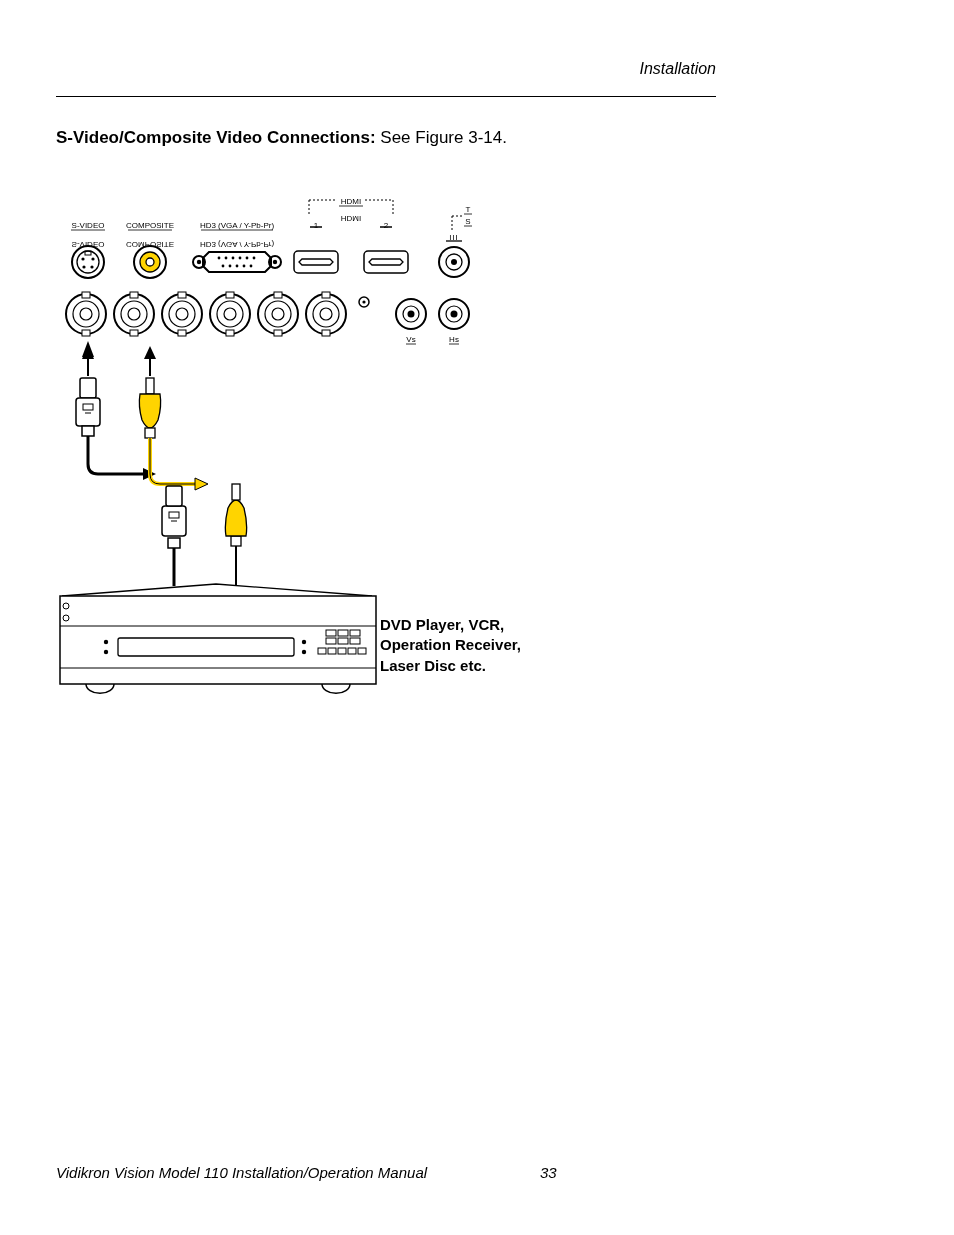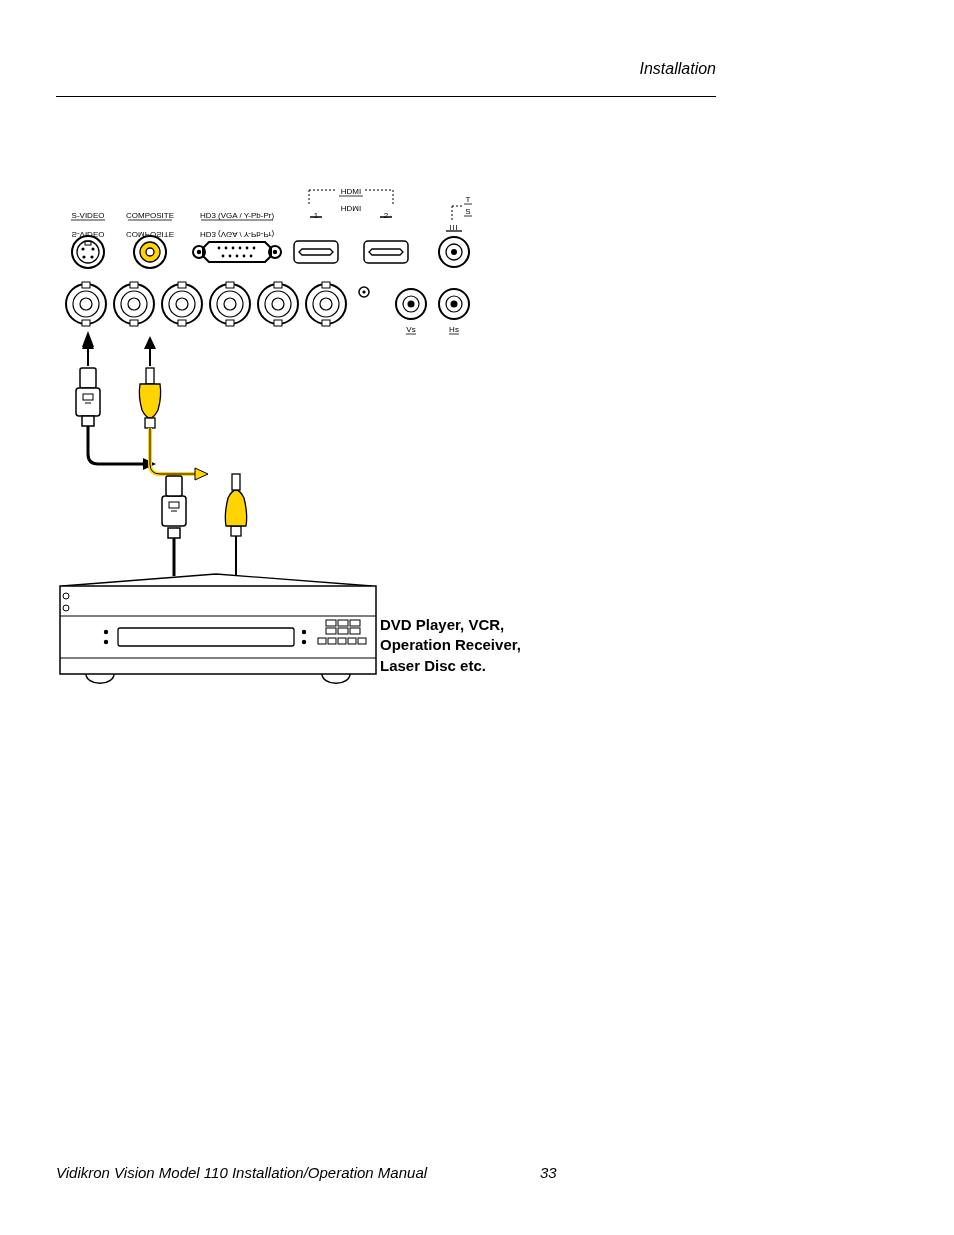--- a/index.html
+++ b/index.html
@@ -36,21 +36,21 @@
   }
   .heading-line {
     position: absolute;
     top: 128px;
     left: 56px;
     font-size: 17px;
   }
   .heading-line .bold { font-weight: 700; }
   .diagram-wrap {
     position: absolute;
-    top: 176px;
+    top: 186px;
     left: 56px;
     width: 500px;
     height: 570px;
   }
   .diagram-wrap svg {
     width: 100%;
     height: 100%;
   }
   .device-label {
     position: absolute;
@@ -90,20 +90,23 @@
   }
 </style>
 </head>
 <body>
 
 <div class="page">
 
   <div class="header-label">Installation</div>
   <div class="header-rule"></div>
 
+  <div class="heading-line">
+    <span class="bold">S-Video/Composite Video Connections: </span><span>See Figure 3-14.</span>
+  </div>
 
   <div class="diagram-wrap">
     <svg viewBox="0 0 500 570" xmlns="http://www.w3.org/2000/svg">
 
       <defs>
         <marker id="arrow" markerWidth="10" markerHeight="10" refX="2" refY="3" orient="auto">
           <path d="M0,0 L0,6 L8,3 z" fill="#000"></path>
         </marker>
       </defs>
 

